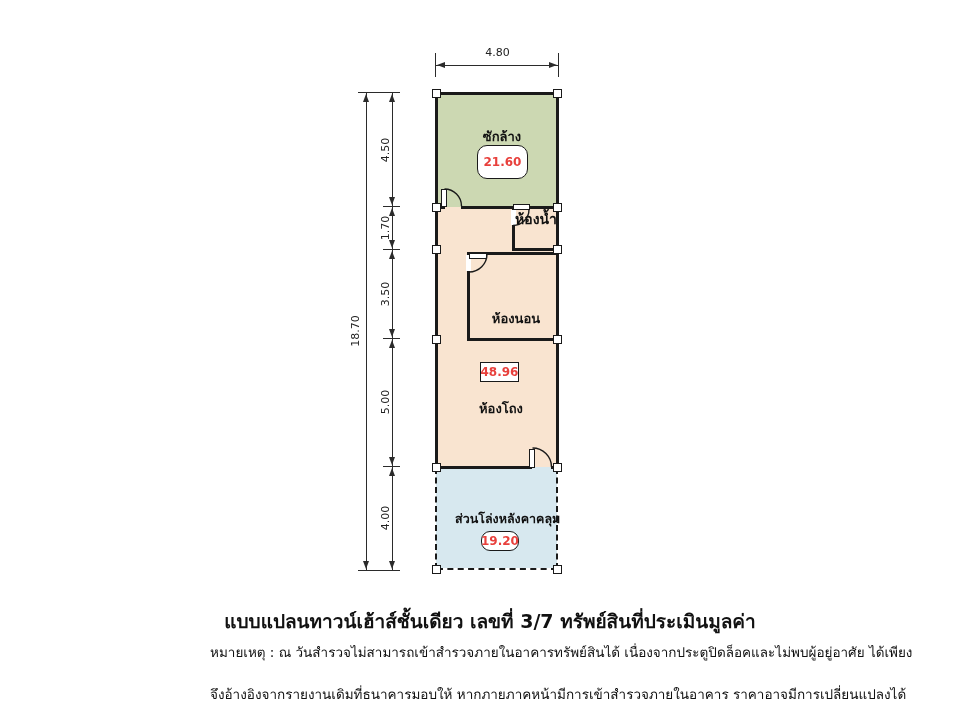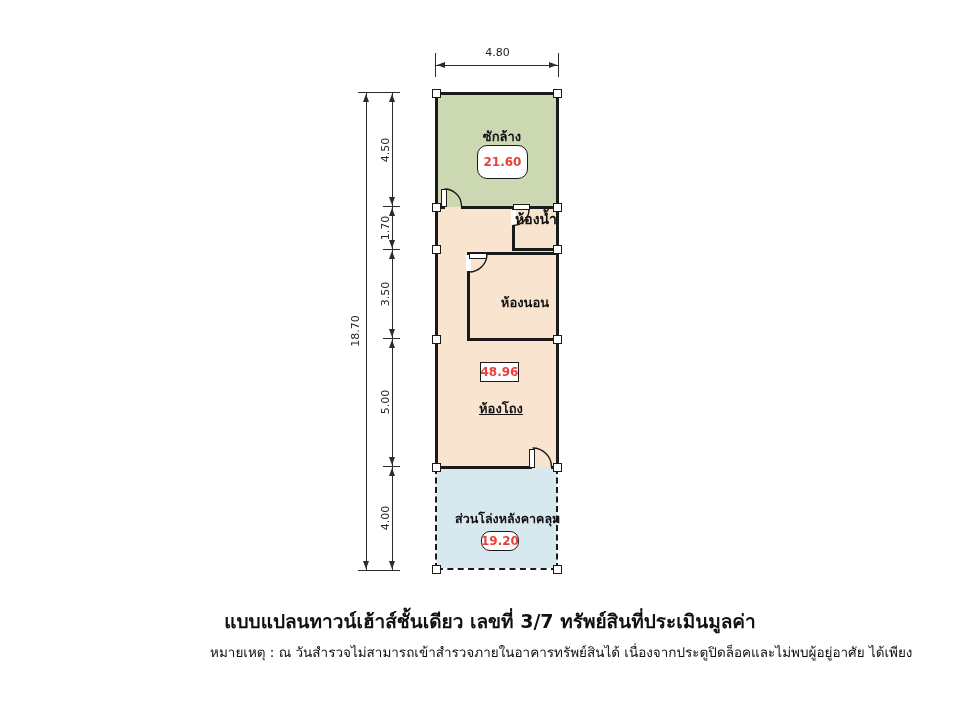--- a/index.html
+++ b/index.html
@@ -128,28 +128,29 @@
   <div class="dim-label rot" style="left:366px;top:395px;">5.00</div>
   <div class="dim-label rot" style="left:366px;top:511px;">4.00</div>
 
   <div class="room-label" style="left:460px;top:126px;width:84px;">ซักล้าง</div>
   <div class="area-box" style="left:477px;top:145px;width:51px;height:34px;border-radius:10px;">
     <span>21.60</span>
   </div>
 
   <div class="room-label" style="left:506px;top:208px;width:60px;font-size:14px;">ห้องน้ำ</div>
 
-  <div class="room-label" style="left:486px;top:292px;width:60px;margin-left:9px;">ห้องนอน</div>
+  <div class="room-label" style="left:486px;top:308px;width:60px;">ห้องนอน</div>
 
   <div class="area-box" style="left:480px;top:362px;width:39px;height:20px;">
     <span>48.96</span>
   </div>
-  <div class="room-label" style="left:471px;top:398px;width:60px;text-decoration:underline;">ห้องโถง</div>
+  <div class="room-label" style="left:471px;top:398px;width:60px;">ห้องโถง</div>
 
   <div class="room-label" style="left:455px;top:509px;width:90px;font-size:12.5px;">ส่วนโล่งหลังคาคลุม</div>
   <div class="area-box" style="left:481px;top:531px;width:38px;height:20px;border-radius:9px;">
     <span>19.20</span>
   </div>
 
   <div class="caption">แบบแปลนทาวน์เฮ้าส์ชั้นเดียว เลขที่ 3/7  ทรัพย์สินที่ประเมินมูลค่า</div>
   <div class="note-line" style="top:641px;">หมายเหตุ : ณ วันสำรวจไม่สามารถเข้าสำรวจภายในอาคารทรัพย์สินได้ เนื่องจากประตูปิดล็อคและไม่พบผู้อยู่อาศัย ได้เพียง</div>
+  <div class="note-line" style="top:683px;">จึงอ้างอิงจากรายงานเดิมที่ธนาคารมอบให้ หากภายภาคหน้ามีการเข้าสำรวจภายในอาคาร ราคาอาจมีการเปลี่ยนแปลงได้</div>
 
 </div>
 
 </body></html>

